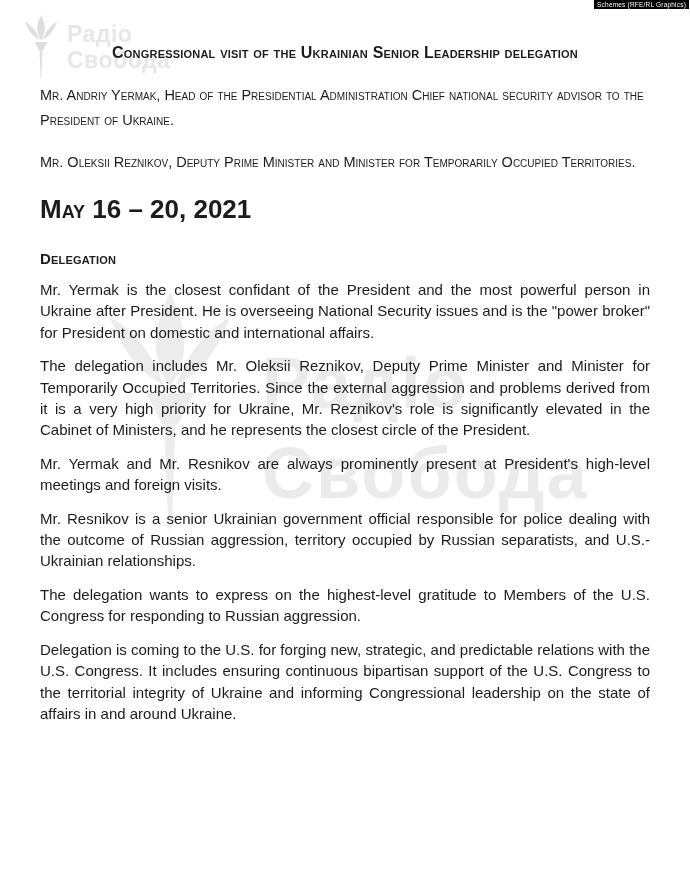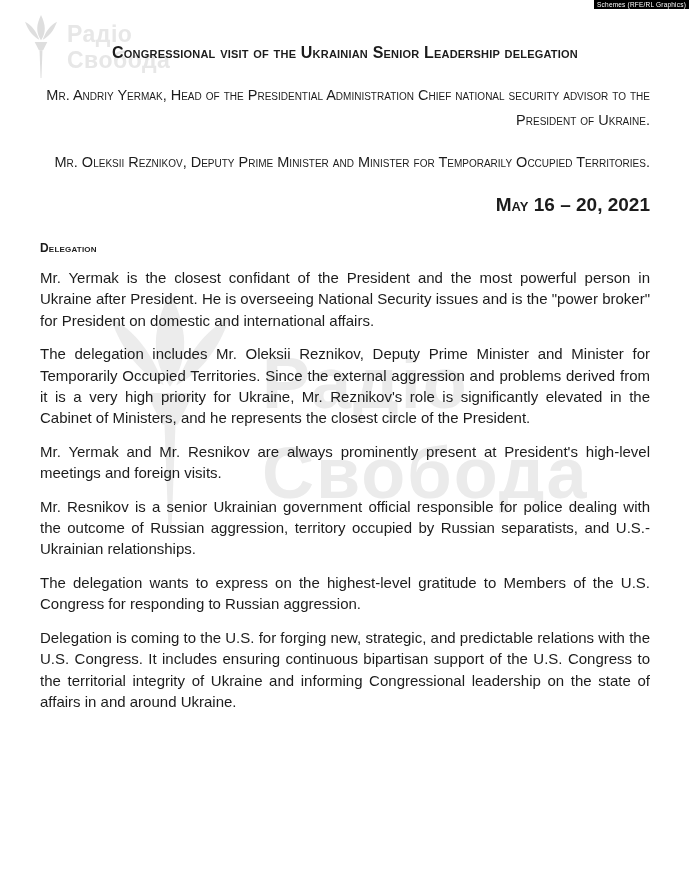--- a/index.html
+++ b/index.html
@@ -50,39 +50,39 @@
 
   .doc-title {
     margin-top: 44px;
     text-align: center;
     font-variant: small-caps;
     font-weight: bold;
     font-size: 16px;
     letter-spacing: .2px;
   }
   .delegate-line {
-    text-align: right;
+    text-align: left;
     font-variant: small-caps;
     font-size: 14.5px;
     line-height: 25px;
   }
   .delegate-line.first { margin-top: 21px; }
   .delegate-line.second { margin-top: 17px; }
   .visit-dates {
     margin-top: 19px;
-    text-align: right;
+    text-align: left;
     font-variant: small-caps;
     font-weight: bold;
-    font-size: 19px;
+    font-size: 26px;
   }
   .section-heading {
     margin-top: 25px;
     font-variant: small-caps;
     font-weight: bold;
-    font-size: 12px;
+    font-size: 15px;
     letter-spacing: .2px;
   }
   .para {
     margin: 12px 0 0 0;
     font-size: 15px;
     line-height: 21.4px;
     text-align: justify;
   }
 </style>
 </head>

